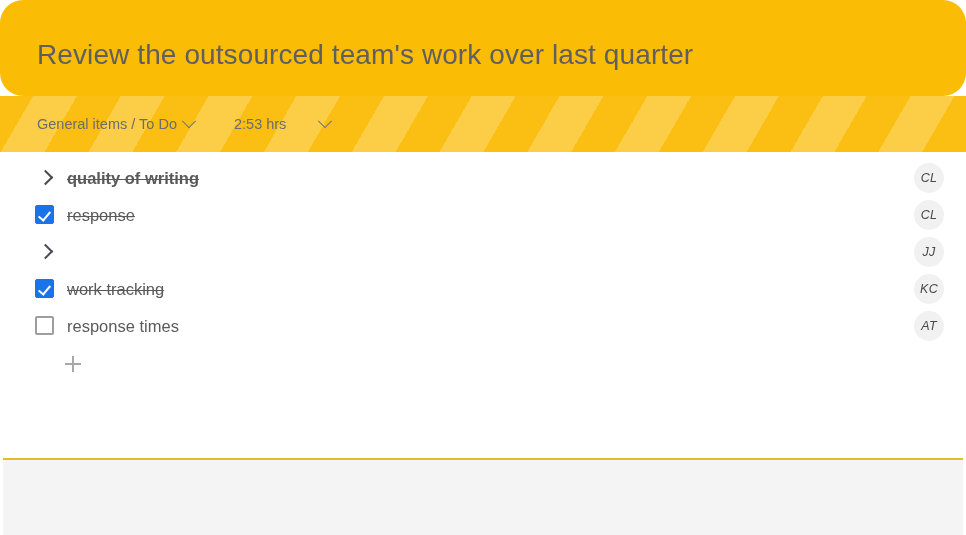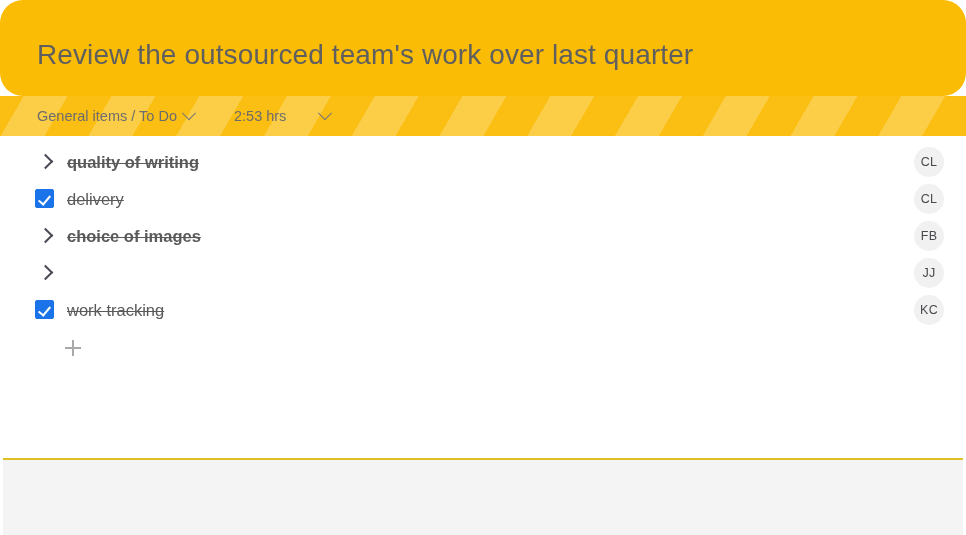--- a/index.html
+++ b/index.html
@@ -38,21 +38,21 @@
     font-weight: 400;
     color: #5f5f5f;
     letter-spacing: 0.1px;
     white-space: nowrap;
     line-height: 38px;
   }
 
   
   .metabar {
     position: relative;
-    height: 40px;
+    height: 56px;
     background-color: #FBBE13;
     background-image: repeating-linear-gradient(
       -60deg,
       #FBBE13 0px,
       #FBBE13 38px,
       #FCCE48 38px,
       #FCCE48 76px
     );
     display: flex;
     align-items: center;
@@ -162,20 +162,21 @@
     width: 30px;
     height: 30px;
     border-radius: 50%;
     background: #f1f1f1;
     display: flex;
     align-items: center;
     justify-content: center;
     font-size: 12.5px;
     color: #49484d;
     letter-spacing: 0.3px;
+    font-style: italic;
   }
 
   
   .add-row {
     height: 40px;
     display: flex;
     align-items: center;
     padding-left: 65px;
     box-sizing: border-box;
   }
@@ -241,43 +242,43 @@
         <div class="marker">
           <span class="chev-right"></span>
         </div>
         <div class="row-label bold struck">quality of writing</div>
         <div class="avatar">CL</div>
       </div>
       <div class="row">
         <div class="marker">
           <span class="cb checked"></span>
         </div>
-        <div class="row-label struck">delivery</div>
+        <div class="row-label struck">response</div>
         <div class="avatar">CL</div>
-      </div>
-      <div class="row">
-        <div class="marker">
-          <span class="chev-right"></span>
-        </div>
-        <div class="row-label bold struck">choice of images</div>
-        <div class="avatar">FB</div>
       </div>
       <div class="row">
         <div class="marker">
           <span class="chev-right"></span>
         </div>
         <div class="avatar">JJ</div>
       </div>
       <div class="row">
         <div class="marker">
           <span class="cb checked"></span>
         </div>
         <div class="row-label struck">work tracking</div>
         <div class="avatar">KC</div>
       </div>
+      <div class="row">
+        <div class="marker">
+          <span class="cb unchecked"></span>
+        </div>
+        <div class="row-label">response times</div>
+        <div class="avatar">AT</div>
+      </div>
     </div>
 
   <div class="add-row">
     <div class="add-btn"></div>
   </div>
 
   <div class="footer-wrap">
     <div class="footer-panel"></div>
   </div>
 

